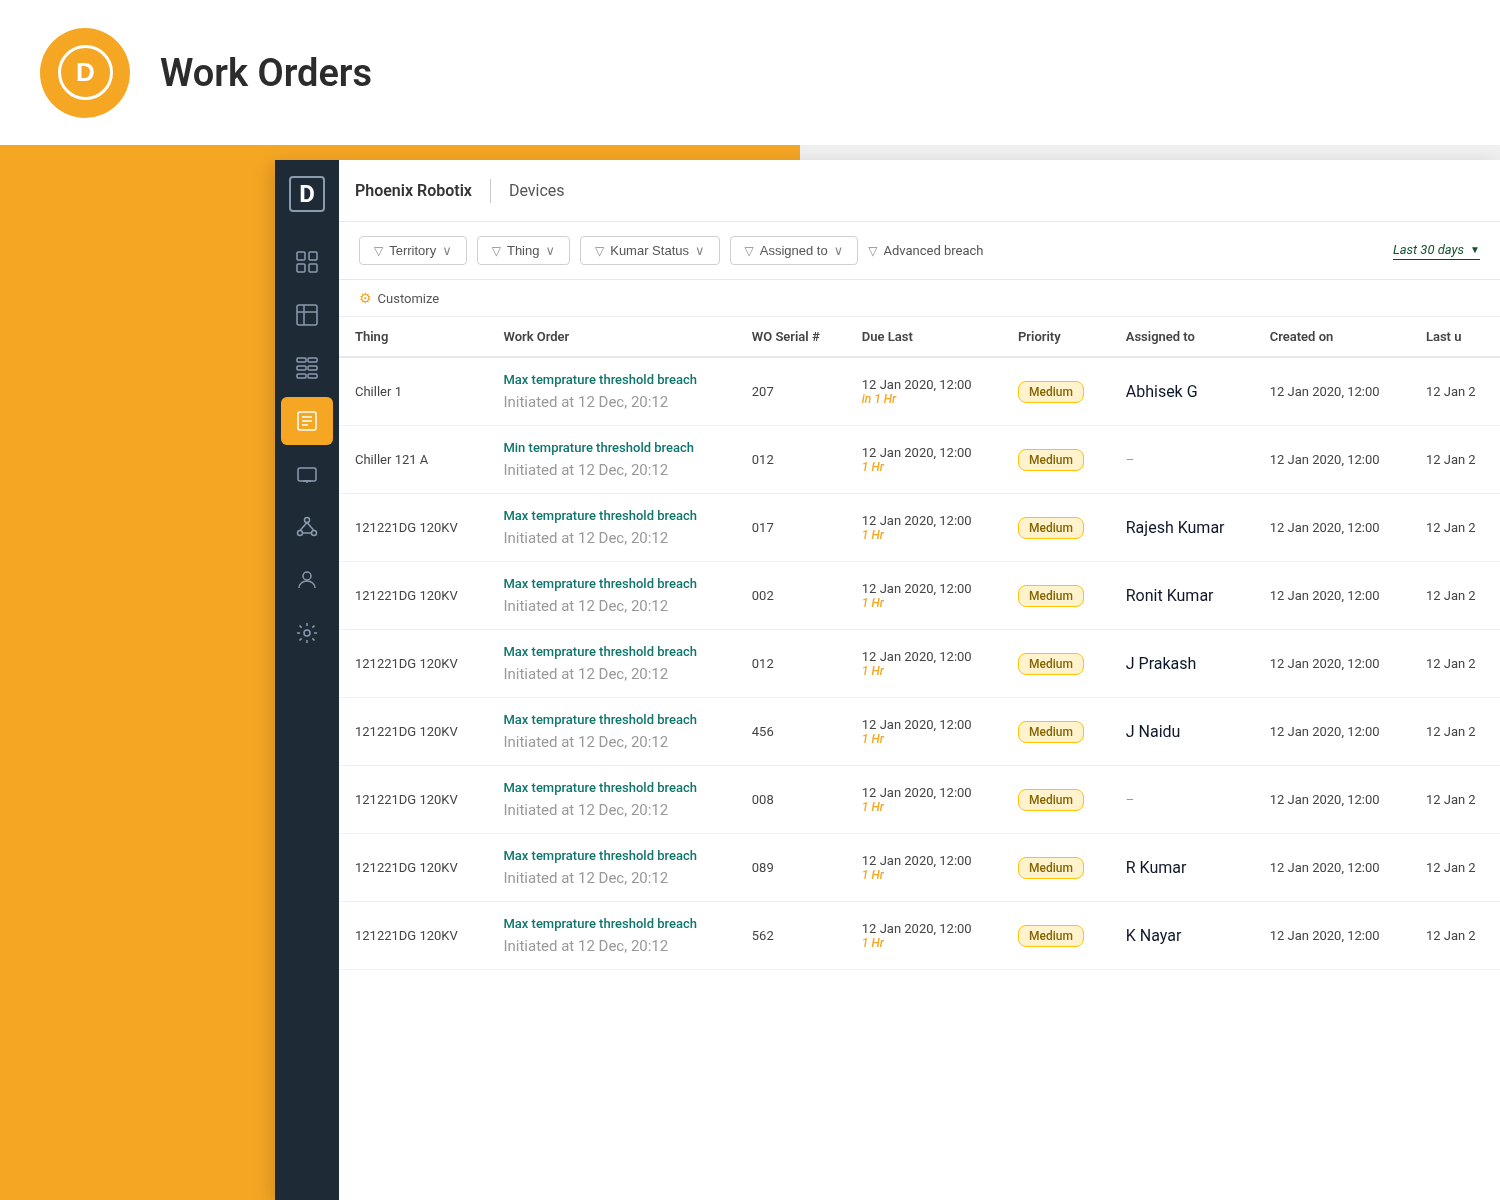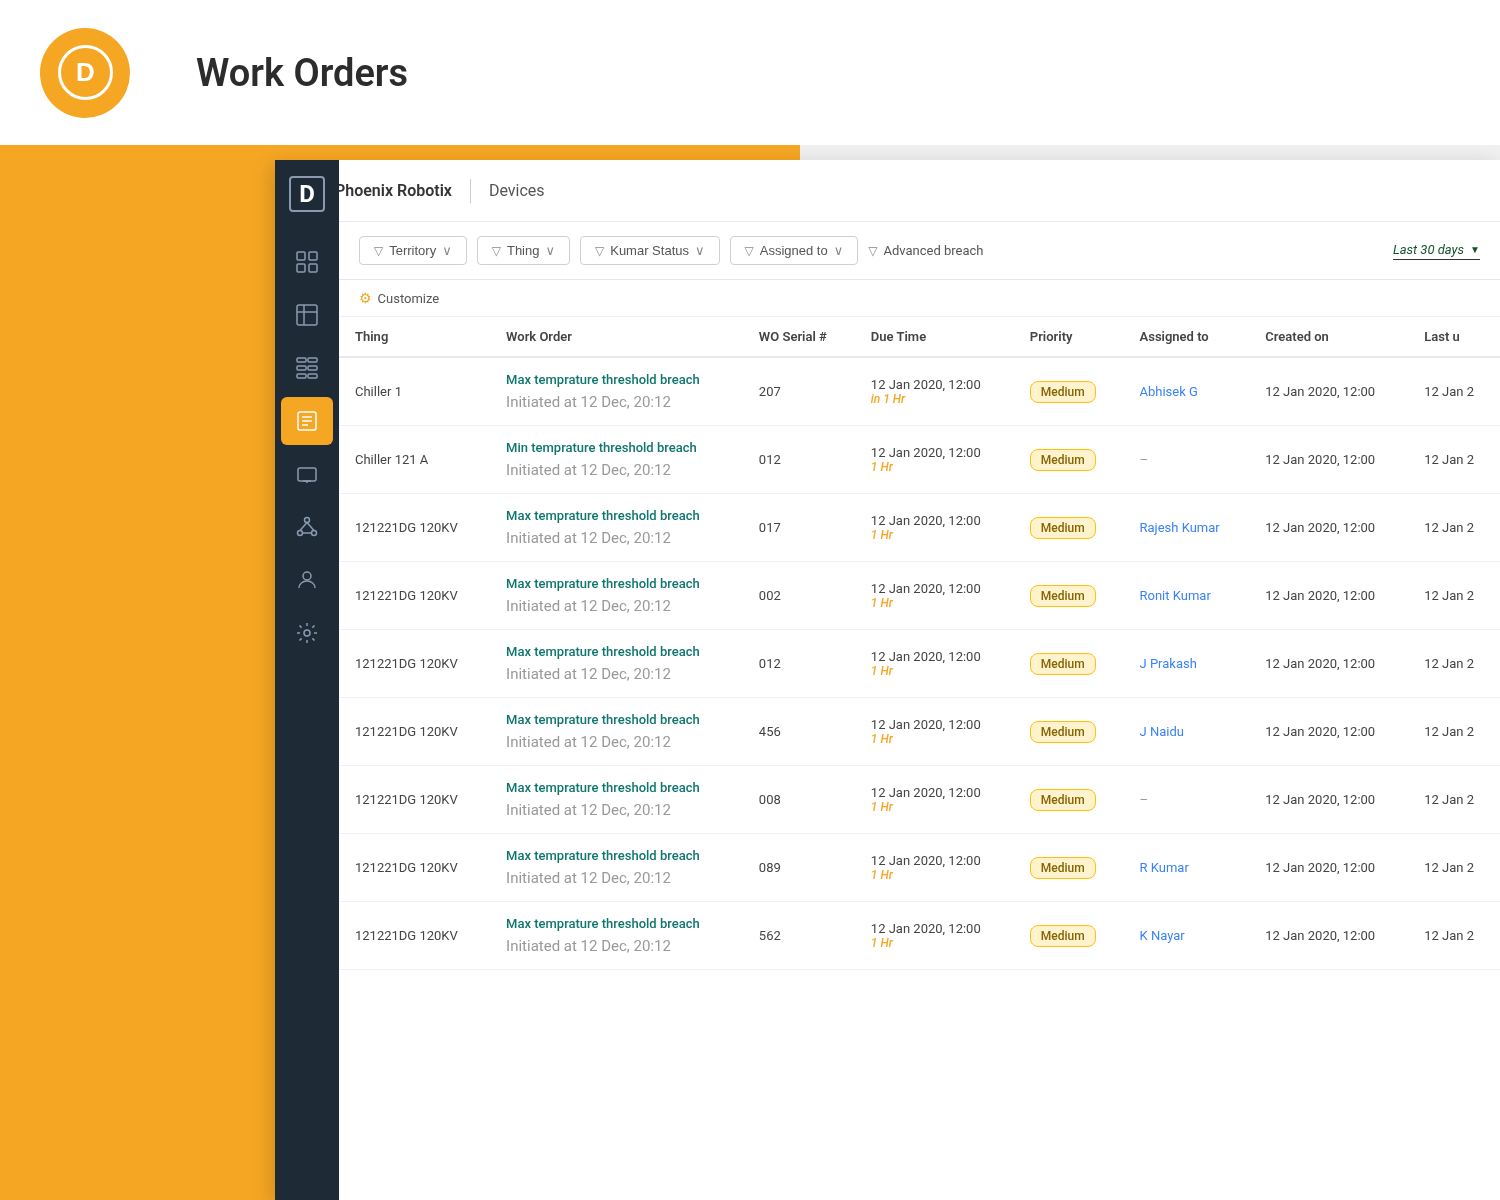--- a/index.html
+++ b/index.html
@@ -35,21 +35,20 @@
       flex-shrink: 0;
     }
     .logo-circle svg {
       width: 55px;
       height: 55px;
     }
     .page-title {
       font-size: 38px;
       font-weight: 600;
       color: #2c2c2c;
-      margin-left: 36px;
     }
 
     
     .header-right {
       background: white;
       position: absolute;
       top: 0; left: 800px; right: 0;
       height: 145px;
     }
 
@@ -91,21 +90,21 @@
       background: white;
       padding: 18px 28px;
       border-bottom: 1px solid #e8e8e8;
       display: flex;
       align-items: center;
       gap: 18px;
     }
     .brand-logo {
       display: flex;
       align-items: center;
-      gap: 4px;
+      gap: 24px;
     }
     .brand-icon {
       color: #f5a623;
       font-size: 20px;
     }
     .brand-name {
       font-size: 16px;
       font-weight: 600;
       color: #333;
     }
@@ -294,23 +293,23 @@
       border-radius: 8px;
       font-size: 12px;
       font-weight: 500;
     }
     .priority-medium {
       background: #fff3cd;
       color: #856404;
       border: 1px solid #ffc107;
     }
     .assigned-link {
-      color: #3b82f6;
+      color: #0f172a;
       cursor: pointer;
-      font-size: 13px;
+      font-size: 16px;
     }
     .assigned-dash { color: #999; }
   </style>
 </head>
 <body>
 
 <div class="header-area">
   <div class="logo-circle">
     <svg viewBox="0 0 55 55" fill="none" xmlns="http://www.w3.org/2000/svg">
       <circle cx="27.5" cy="27.5" r="26" stroke="white" stroke-width="3" fill="none"></circle>
@@ -455,21 +454,21 @@
       <span>Customize</span>
     </div>
 
     <div class="table-wrapper">
       <table>
         <thead>
           <tr>
             <th>Thing</th>
             <th>Work Order</th>
             <th>WO Serial #</th>
-            <th>Due Time</th>
+            <th>Due Last</th>
             <th>Priority</th>
             <th>Assigned to</th>
             <th>Created on</th>
             <th>Last u</th>
           </tr>
         </thead>
         <tbody id="table-body">
         <tr>
       <td>Chiller 1</td>
       <td>

